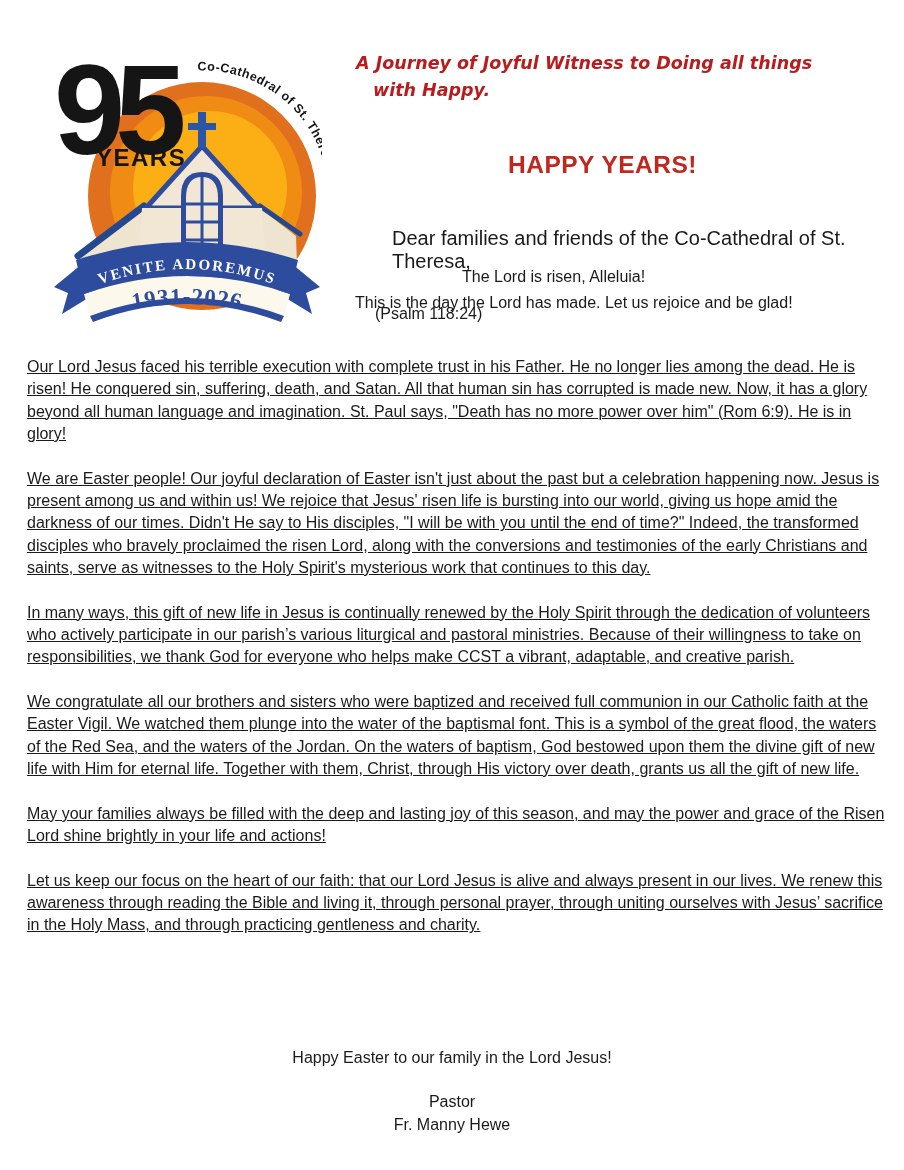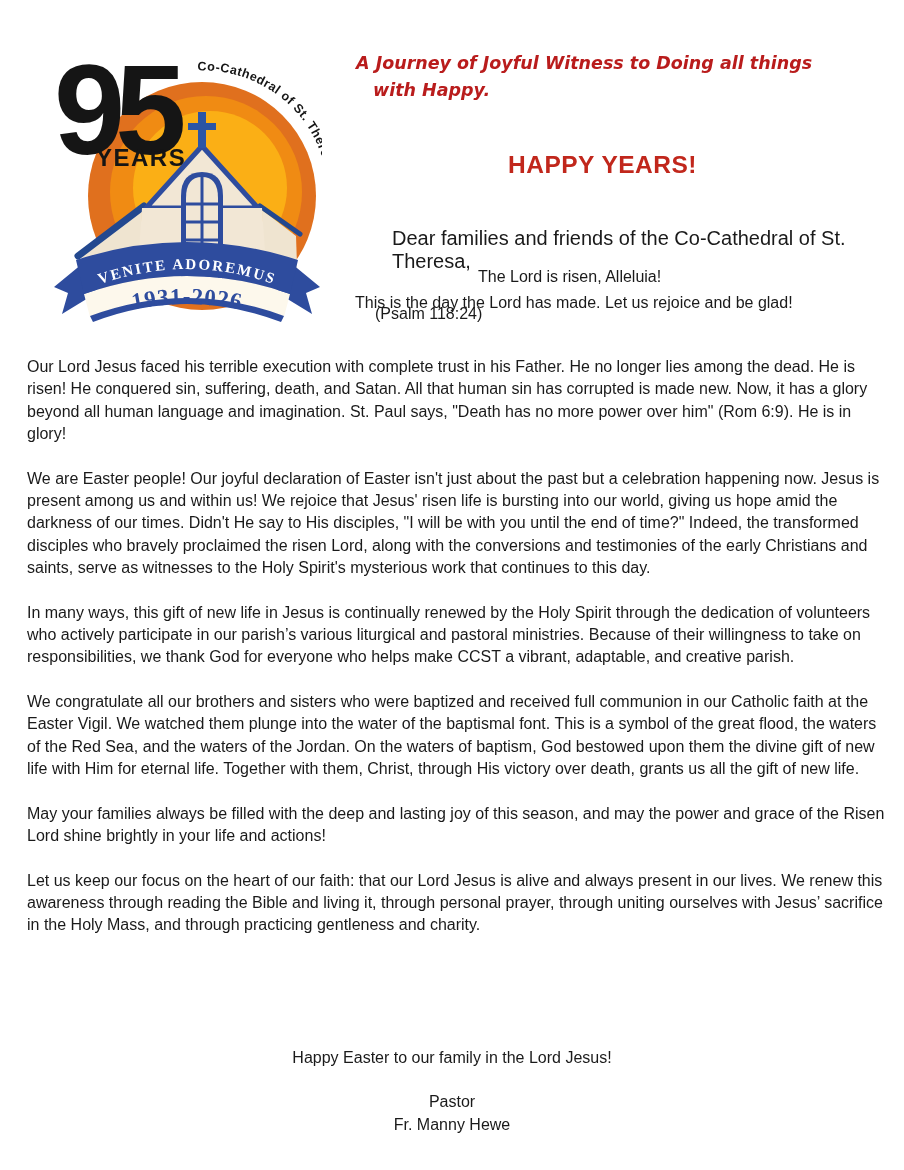--- a/index.html
+++ b/index.html
@@ -13,26 +13,26 @@
     position:absolute; left:356px; top:50px; width:545px;
     font-family:"DejaVu Sans", sans-serif; font-weight:bold; font-style:italic;
     font-size:17.5px; line-height:27px; color:#b91c1c;
   }
   .motto .line2 { padding-left:17px; }
   .headline {
     position:absolute; left:340px; top:151px; width:525px; text-align:center;
     font-size:24.5px; font-weight:bold; letter-spacing:0.5px; color:#c1271c;
   }
   .salutation { position:absolute; left:392px; top:227px; font-size:20px; }
-  .proc1 { position:absolute; left:478px; top:268px; font-size:16px; }
+  .proc1 { position:absolute; left:462px; top:268px; font-size:16px; }
   .proc2 { position:absolute; left:355px; top:294px; font-size:16px; }
   .proc3 { position:absolute; left:375px; top:305px; font-size:16px; }
   .body-text {
     position:absolute; left:27px; top:356px; width:858px;
-    font-size:16px; line-height:22.3px; text-align:left;
+    font-size:16px; line-height:22.3px; text-align:left;text-decoration:underline;
   }
   .body-text p { margin-bottom:22.5px; }
   .closing {
     position:absolute; left:0; top:1046px; width:904px; text-align:center;
     font-size:16px; line-height:23px;
   }
   .closing .farewell { margin-bottom:21px; }
   svg text { font-family:"Liberation Sans", sans-serif; }
   .serif-txt { font-family:"Liberation Serif", serif; }
 </style>

